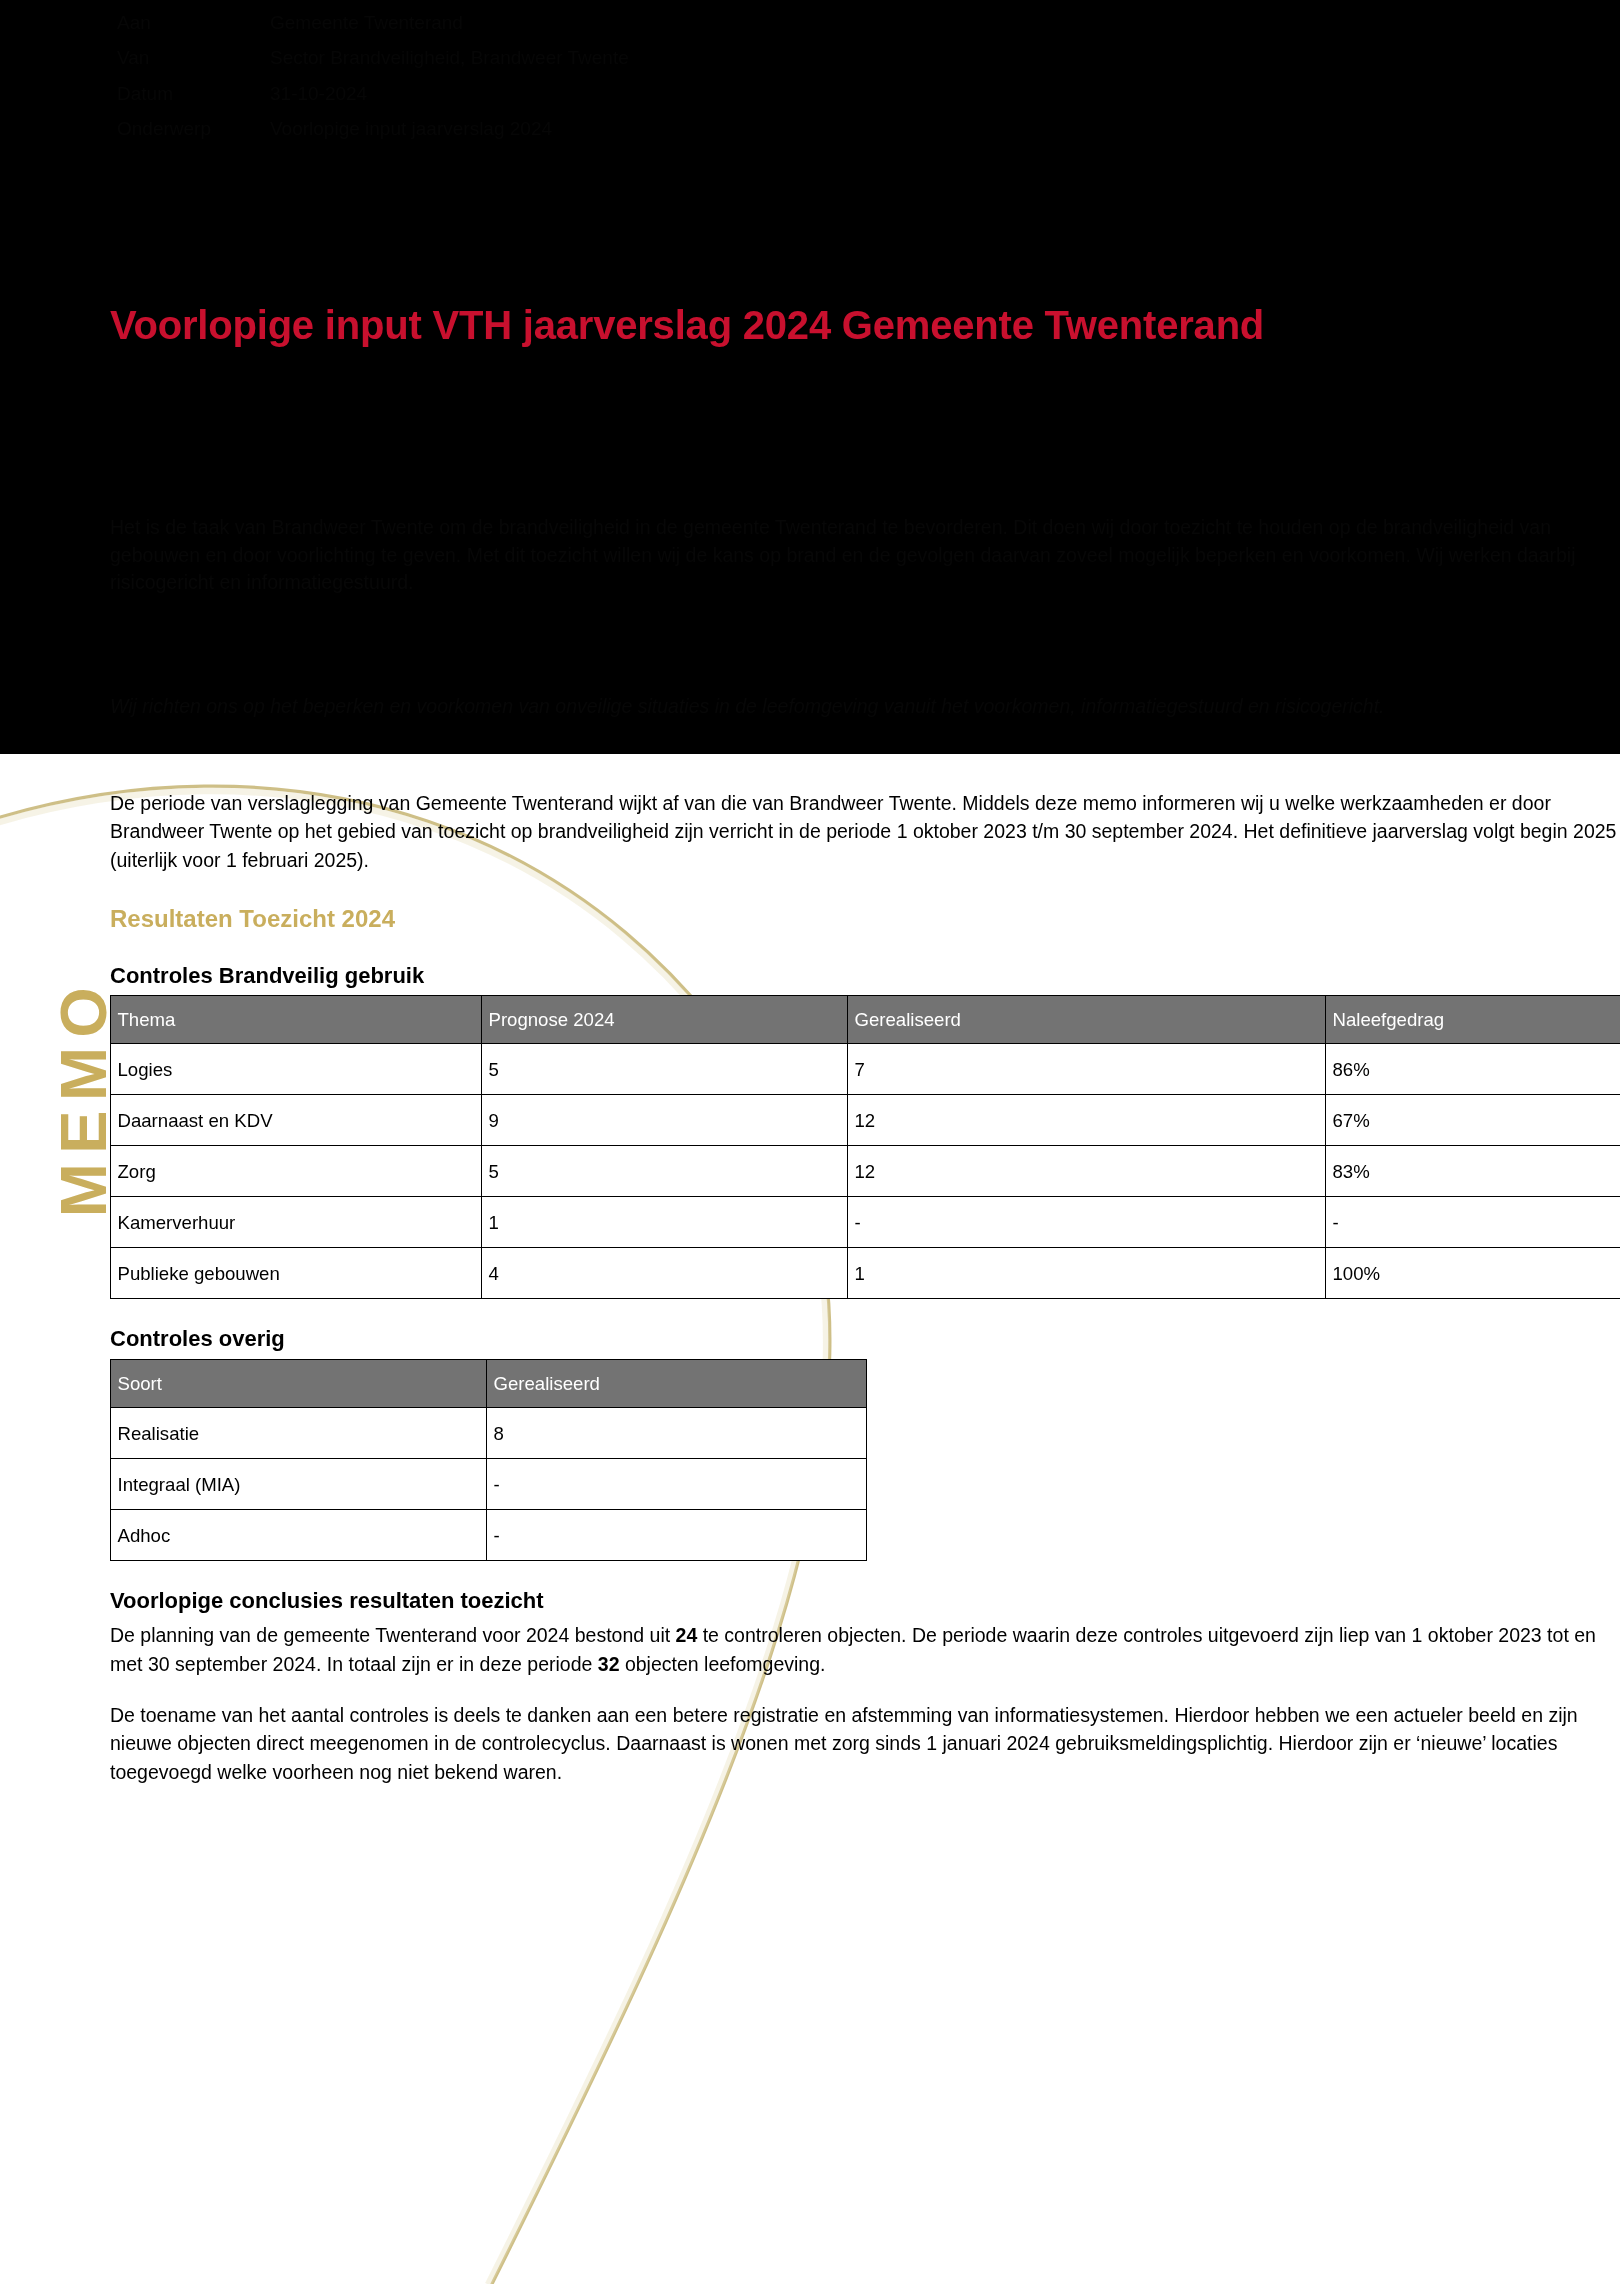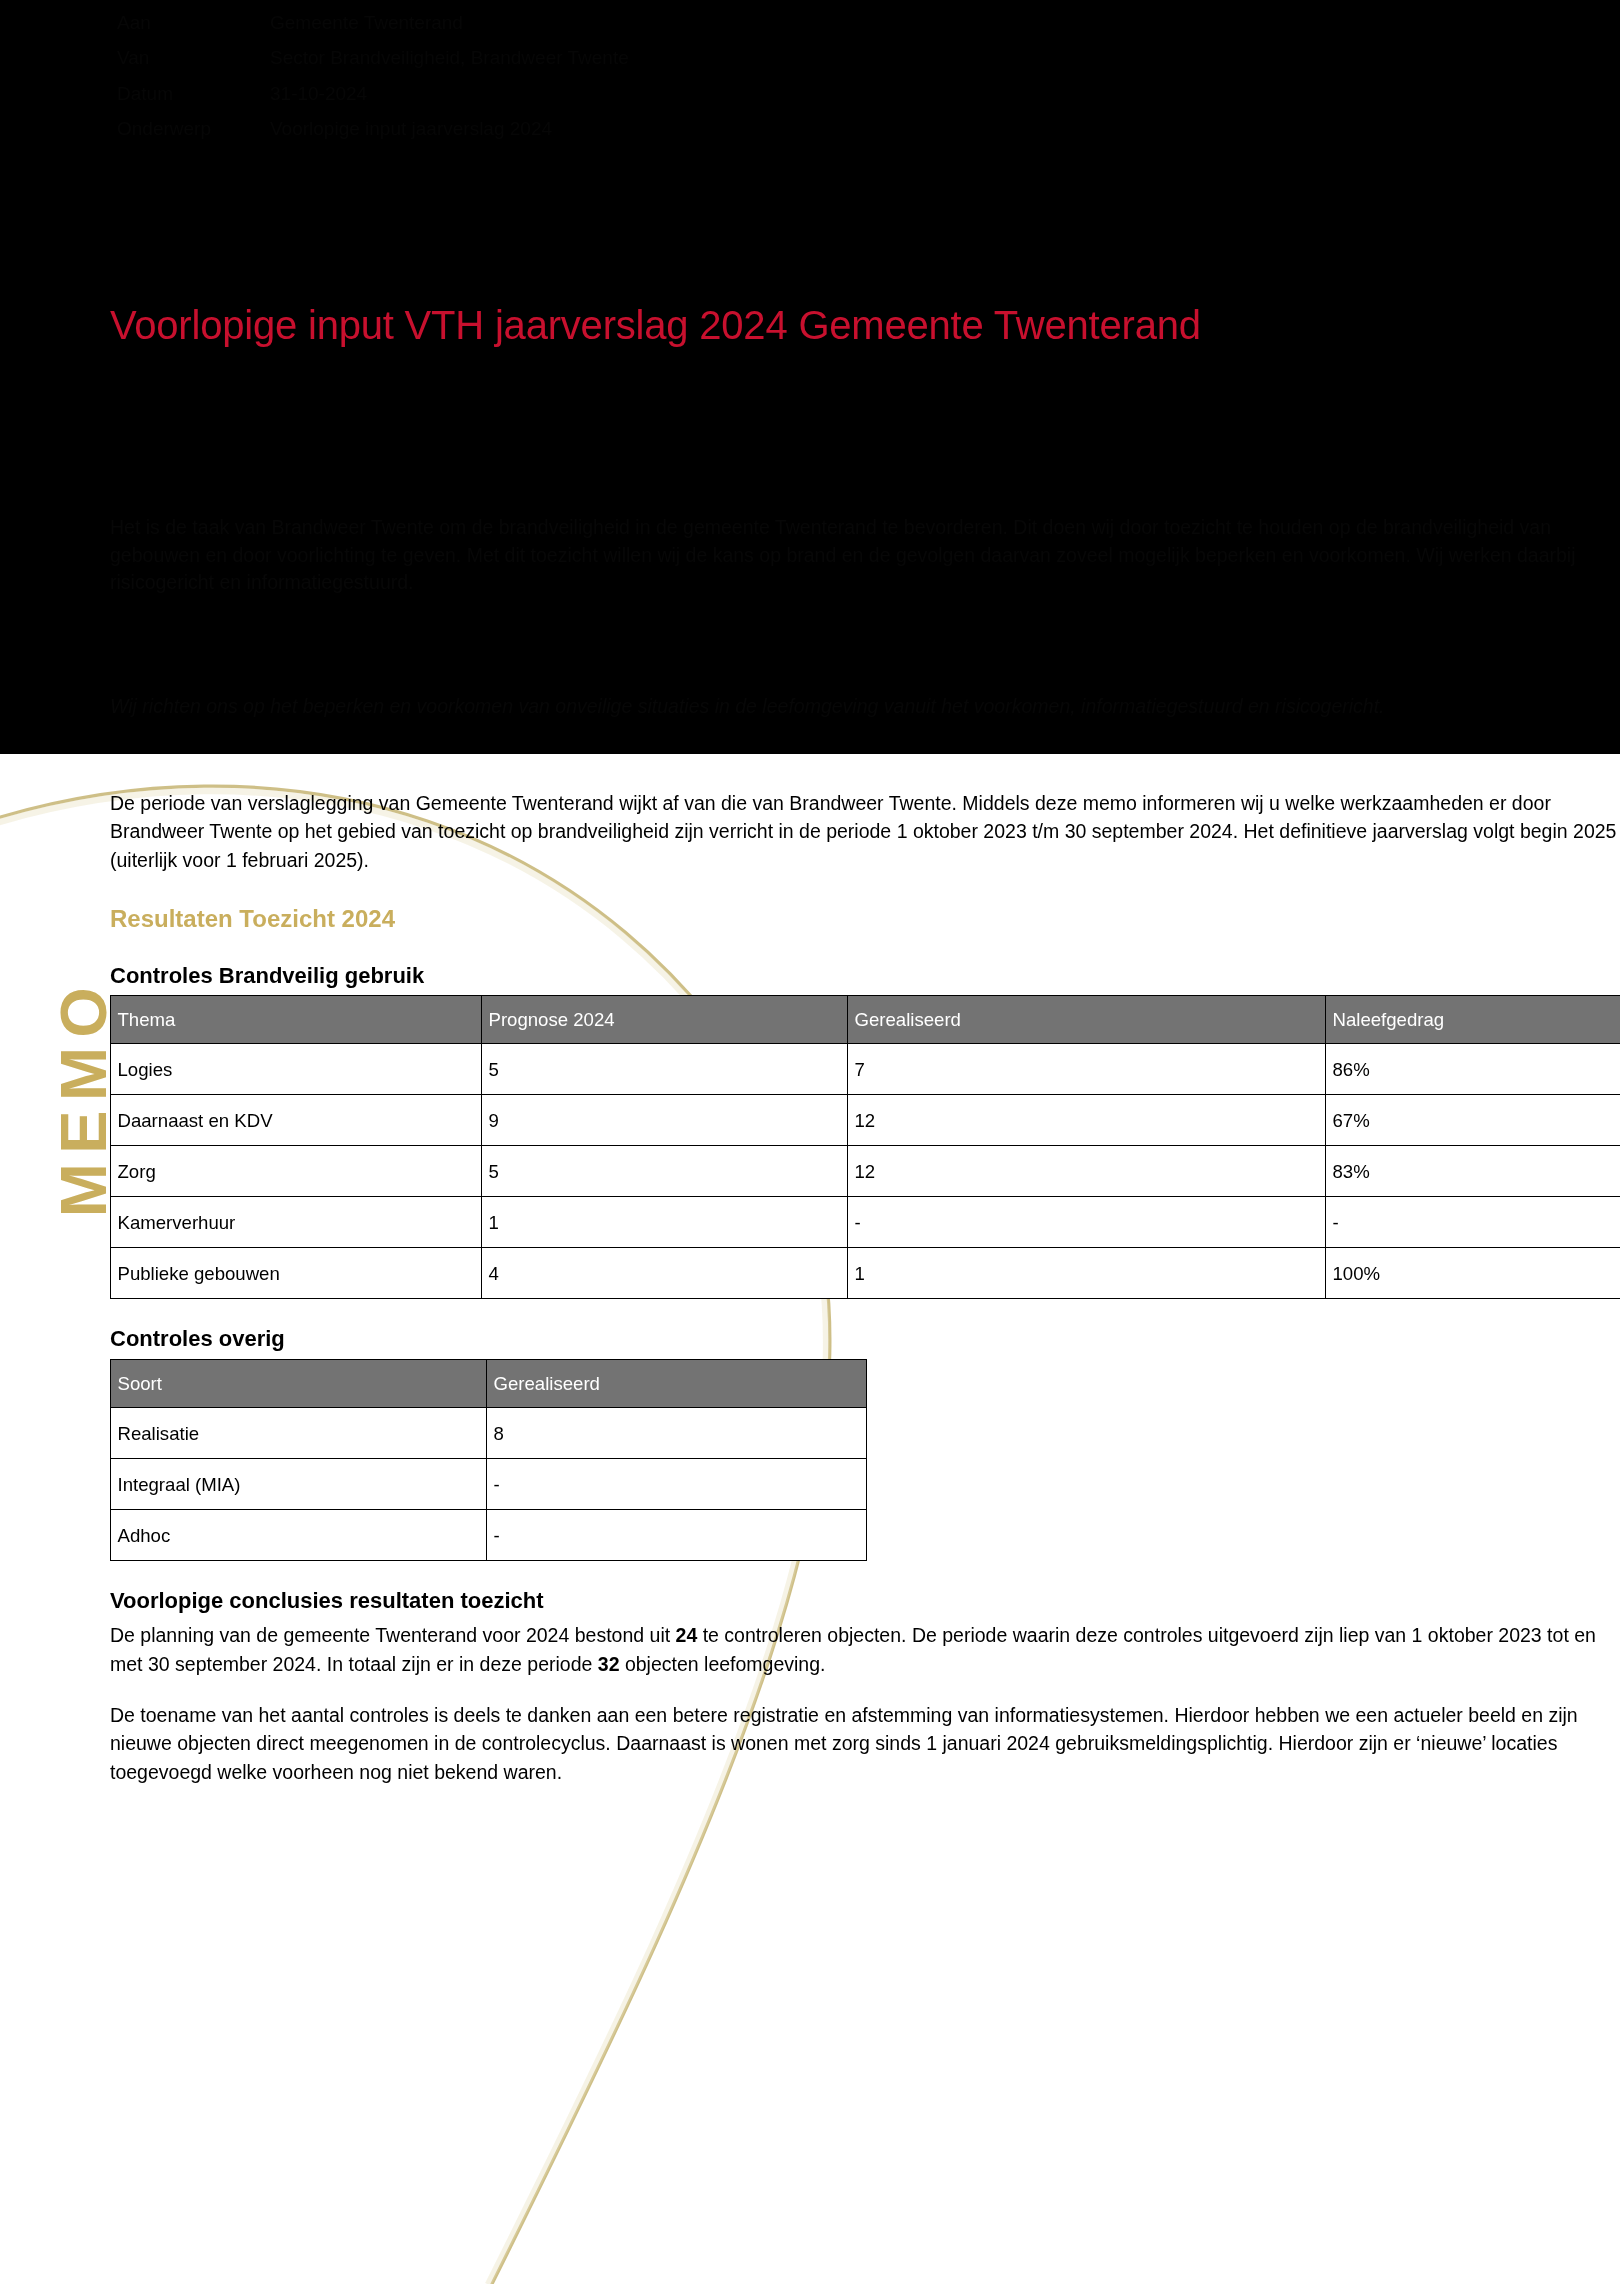--- a/index.html
+++ b/index.html
@@ -24,21 +24,21 @@
     background:#000000; z-index:4;
   }
 
   .meta-table { position:absolute; left:117px; top:13px; z-index:5; }
   .meta-row { display:flex; margin-bottom:14px; height:21.3px; align-items:flex-start; }
   .meta-label { width:153px; font-size:19px; color:#060606; line-height:1.1; }
   .meta-value { font-size:19px; color:#060606; line-height:1.1; white-space:nowrap; }
 
   .doc-title {
     position:absolute; left:110px; top:301px; width:1252px; z-index:6;
-    font-size:40px; font-weight:normal; line-height:1.22;
+    font-size:40px; font-weight:bold; line-height:1.22;
     color:#C8102E; letter-spacing:-0.2px;
   }
 
   .masked-para {
     position:absolute; left:110px; top:514px; width:1475px; z-index:5;
     font-size:19.5px; line-height:1.42; color:#070707;
   }
   .masked-para-2 {
     position:absolute; left:110px; top:693px; width:1475px; z-index:5;
     font-size:19.5px; line-height:1.42; color:#070707; font-style:italic;

